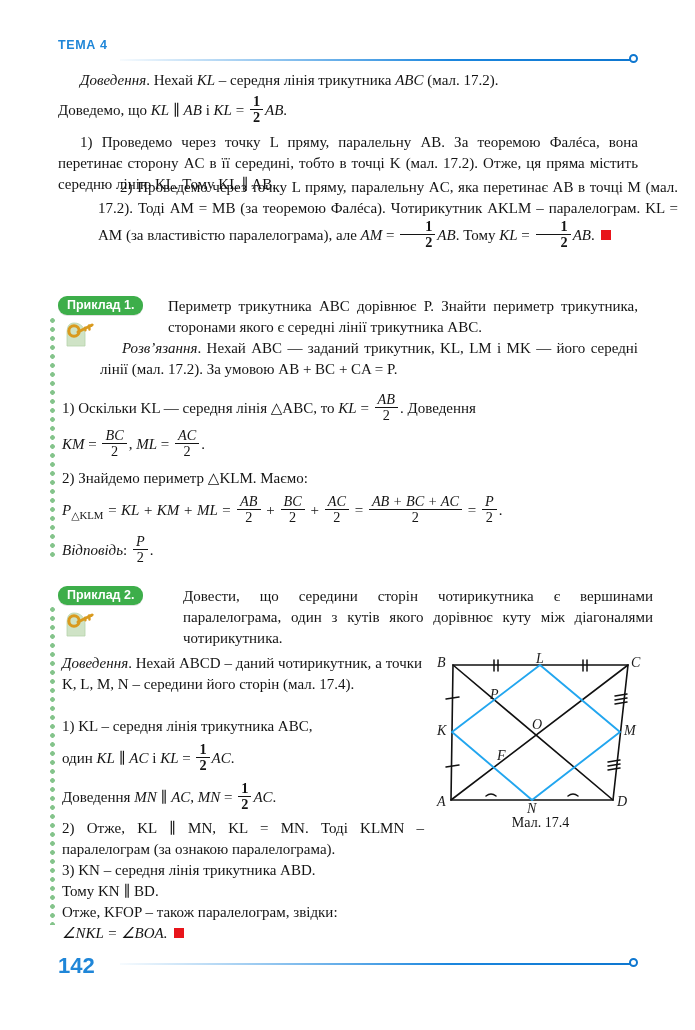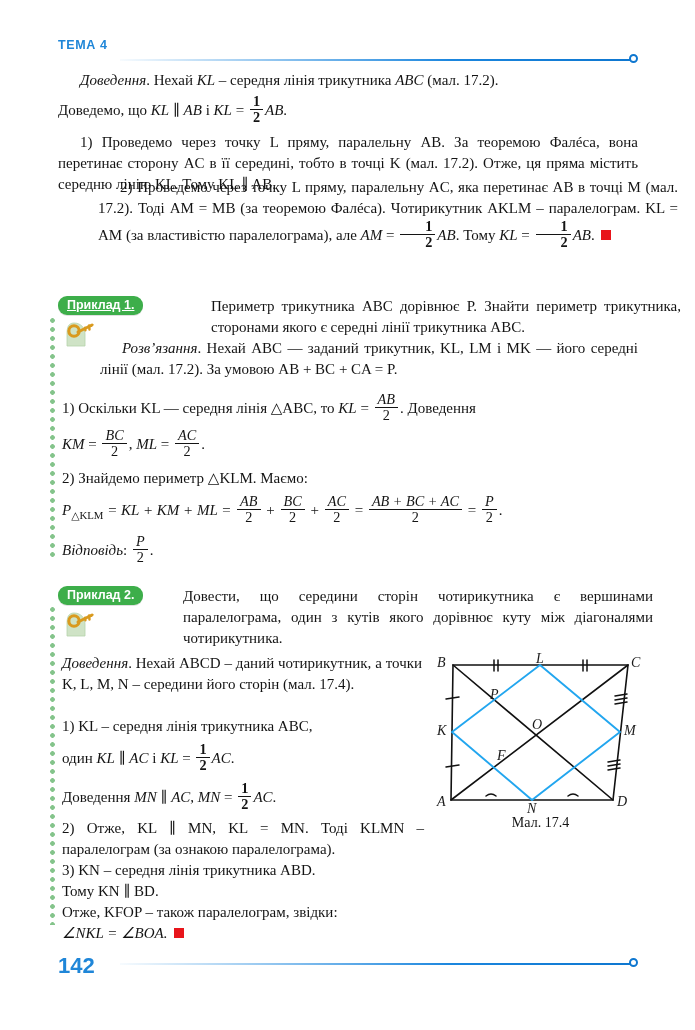--- a/index.html
+++ b/index.html
@@ -216,32 +216,32 @@
 </div>
 
 <div class="para indent" style="left:58px; top:132px; width:580px;">1) Проведемо через точку L пряму, паралельну AB. За теоремою Фалéса, вона перетинає сторону AC в її середині, тобто в точці K (мал. 17.2). Отже, ця пряма містить середню лінію KL. Тому KL ∥ AB.</div>
 
 <div class="para indent" style="left:58px; top:177px; width:580px;margin-left:40px;">
   <span>2) Проведемо через точку L пряму, паралельну AC, яка перетинає AB в точці M (мал. 17.2). Тоді AM = MB (за теоремою Фалéса). Чотирикутник AKLM – паралелограм. KL = AM (за властивістю паралелограма), але </span><span class="mathvar">AM</span><span> = </span><span class="frac-n"><span class="num">1</span><span class="den">2</span></span><span class="mathvar">AB</span><span>. Тому </span><span class="mathvar">KL</span><span> = </span><span class="frac-n"><span class="num">1</span><span class="den">2</span></span><span class="mathvar">AB</span><span>.</span><span class="qed"></span>
 </div>
 
 <div class="dotline" style="top:316px; height:244px;"></div>
 
-<div class="badge" style="left:58px; top:296px;text-decoration:underline;">Приклад 1.</div>
+<div class="badge" style="left:58px; top:296px;">Приклад 1.</div>
 
 <svg class="keyicon" style="left:62px; top:320px;" viewBox="0 0 34 30">
   <path d="M12 3 C19 3 23 8 23 14 L23 26 L5 26 L5 14 C5 8 6 3 12 3 Z" fill="#cfe3c6" stroke="#b5d3ab" stroke-width="0.8"></path>
   <circle cx="12" cy="11" r="5.2" fill="none" stroke="#d99a1e" stroke-width="3.1"></circle>
   <circle cx="12" cy="11" r="1.9" fill="#cfe3c6"></circle>
   <path d="M16 12 L30 5" stroke="#d99a1e" stroke-width="3" stroke-linecap="round"></path>
   <path d="M27 5.5 L27.5 9.5" stroke="#d99a1e" stroke-width="2.4" stroke-linecap="round"></path>
   <path d="M23 7.5 L23.5 10.5" stroke="#d99a1e" stroke-width="2.2" stroke-linecap="round"></path>
 </svg>
 
-<div class="para" style="left:168px; top:296px; width:470px;margin-left:43px;">Периметр трикутника ABC дорівнює P. Знайти периметр трикутника, сторонами якого є середні лінії трикутника ABC.</div>
+<div class="para" style="left:168px; top:296px; width:470px;">Периметр трикутника ABC дорівнює P. Знайти периметр трикутника, сторонами якого є середні лінії трикутника ABC.</div>
 
 <div class="para indent" style="left:100px; top:338px; width:538px;">
   <span class="it">Розв’язання</span><span>. Нехай ABC — заданий трикутник, KL, LM і MK — його середні лінії (мал. 17.2). За умовою AB + BC + CA = P.</span>
 </div>
 
 <div class="para" style="left:62px; top:392px; width:576px;">
   <span>1) Оскільки KL — середня лінія △ABC, то </span><span class="mathvar">KL</span><span> = </span><span class="frac"><span class="num">AB</span><span class="den">2</span></span><span>. Доведення</span>
 </div>
 
 <div class="para" style="left:62px; top:428px; width:576px;">

